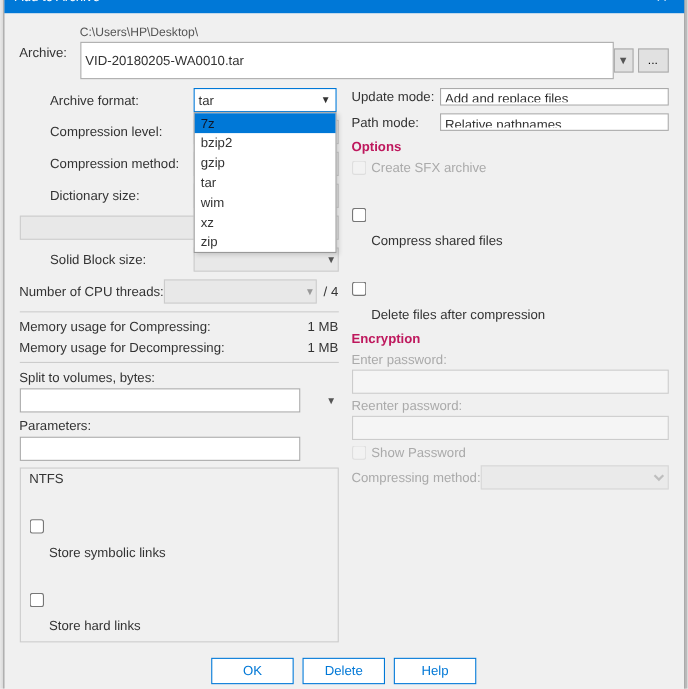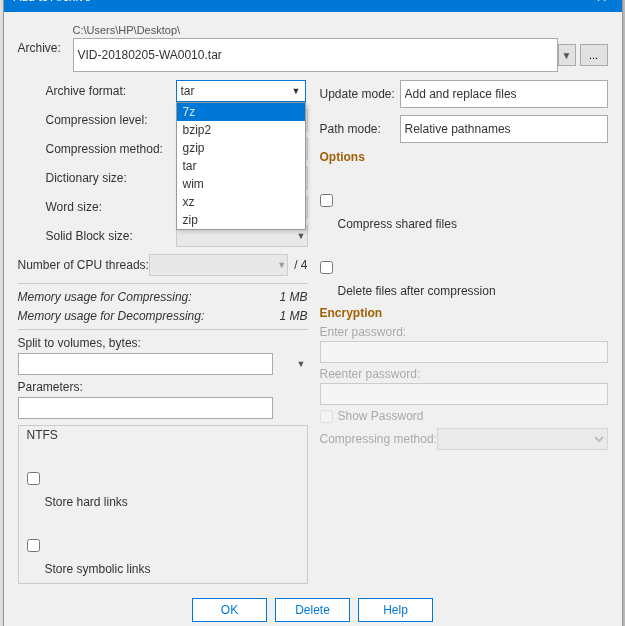--- a/index.html
+++ b/index.html
@@ -132,21 +132,21 @@
     .combo-arrow {
       position: absolute;
       right: 2px;
       pointer-events: none;
       font-size: 9px;
       color: #555;
     }
     .section-title {
       font-size: 12px;
       font-weight: bold;
-      color: #a16207;
+      color: #be185d;
       margin-bottom: 5px;
       margin-top: 6px;
     }
     .checkbox-row {
       display: flex;
       align-items: center;
       margin-bottom: 5px;
       gap: 5px;
     }
     .checkbox-row input[type="checkbox"] {
@@ -159,21 +159,20 @@
       margin-top: 48px;
     }
     .checkbox-label-disabled {
       font-size: 12px;
       color: #aaa;
     }
     .stat-row {
       display: flex;
       align-items: flex-start;
       margin-bottom: 5px;
-      font-style: italic;
     }
     .stat-label {
       flex: 1;
       font-size: 12px;
       color: #333;
     }
     .stat-value {
       font-size: 12px;
       color: #333;
       min-width: 40px;
@@ -244,21 +243,21 @@
       color: #333;
     }
     .right-combo-wrapper {
       flex: 1;
       position: relative;
       display: flex;
       align-items: center;
     }
     .right-combo {
       width: 100%;
-      height: 28px;
+      height: 16px;
       border: 1px solid #aaa;
       background: white;
       padding: 2px 4px;
       font-size: 12px;
       appearance: none;
       color: #333;
     }
     .options-section {
       margin-top: 4px;
       margin-bottom: 8px;
@@ -343,21 +342,21 @@
       border: 1px solid #999;
       z-index: 200;
       box-shadow: 2px 2px 4px rgba(0,0,0,0.15);
     }
     .format-item {
       padding: 2px 6px;
       font-size: 12px;
       cursor: pointer;
       color: #333;
     }
-    .format-item.highlighted { background: #0078d7; color: #e5e5e5; }
+    .format-item.highlighted { background: #0078d7; color: #0f172a; }
     .cpu-row {
       display: flex;
       align-items: center;
       margin-bottom: 7px;
     }
     .cpu-label {
       min-width: 130px;
       font-size: 12px;
       color: #333;
     }
@@ -449,21 +448,20 @@
 
         <div class="form-row">
           <span class="form-label">Dictionary size:</span>
           <div class="combo-wrapper">
             <div class="combo-box-disabled"></div>
             <span class="combo-arrow">▼</span>
           </div>
         </div>
 
         <div class="form-row">
-          <span class="form-label">Word size:</span>
           <div class="combo-wrapper">
             <div class="combo-box-disabled"></div>
             <span class="combo-arrow">▼</span>
           </div>
         </div>
 
         <div class="form-row">
           <span class="form-label">Solid Block size:</span>
           <div class="combo-wrapper">
             <div class="combo-box-disabled"></div>
@@ -504,25 +502,25 @@
 
         <div class="split-row">
           <span class="params-label">Parameters:</span>
           <input type="text" class="params-input" style="width: 255px;">
         </div>
 
         <div class="ntfs-section">
           <div class="ntfs-title">NTFS</div>
           <div class="checkbox-row">
             <input type="checkbox" style="">
-            <span class="checkbox-label">Store hard links</span>
+            <span class="checkbox-label">Store symbolic links</span>
           </div>
           <div class="checkbox-row">
             <input type="checkbox" style="">
-            <span class="checkbox-label">Store symbolic links</span>
+            <span class="checkbox-label">Store hard links</span>
           </div>
         </div>
       </div>
 
       <div class="right-panel">
 
         <div class="right-form-row">
           <span class="right-label">Update mode:</span>
           <div class="right-combo-wrapper">
             <select class="right-combo">
@@ -535,20 +533,24 @@
           <span class="right-label">Path mode:</span>
           <div class="right-combo-wrapper">
             <select class="right-combo">
               <option>Relative pathnames</option>
             </select>
           </div>
         </div>
 
         <div class="options-section">
           <div class="section-title">Options</div>
+          <div class="checkbox-row">
+            <input type="checkbox" disabled="" style="opacity: 0.5;">
+            <span class="checkbox-label-disabled">Create SFX archive</span>
+          </div>
           <div class="checkbox-row">
             <input type="checkbox" style="">
             <span class="checkbox-label">Compress shared files</span>
           </div>
           <div class="checkbox-row">
             <input type="checkbox" style="">
             <span class="checkbox-label">Delete files after compression</span>
           </div>
         </div>
 

